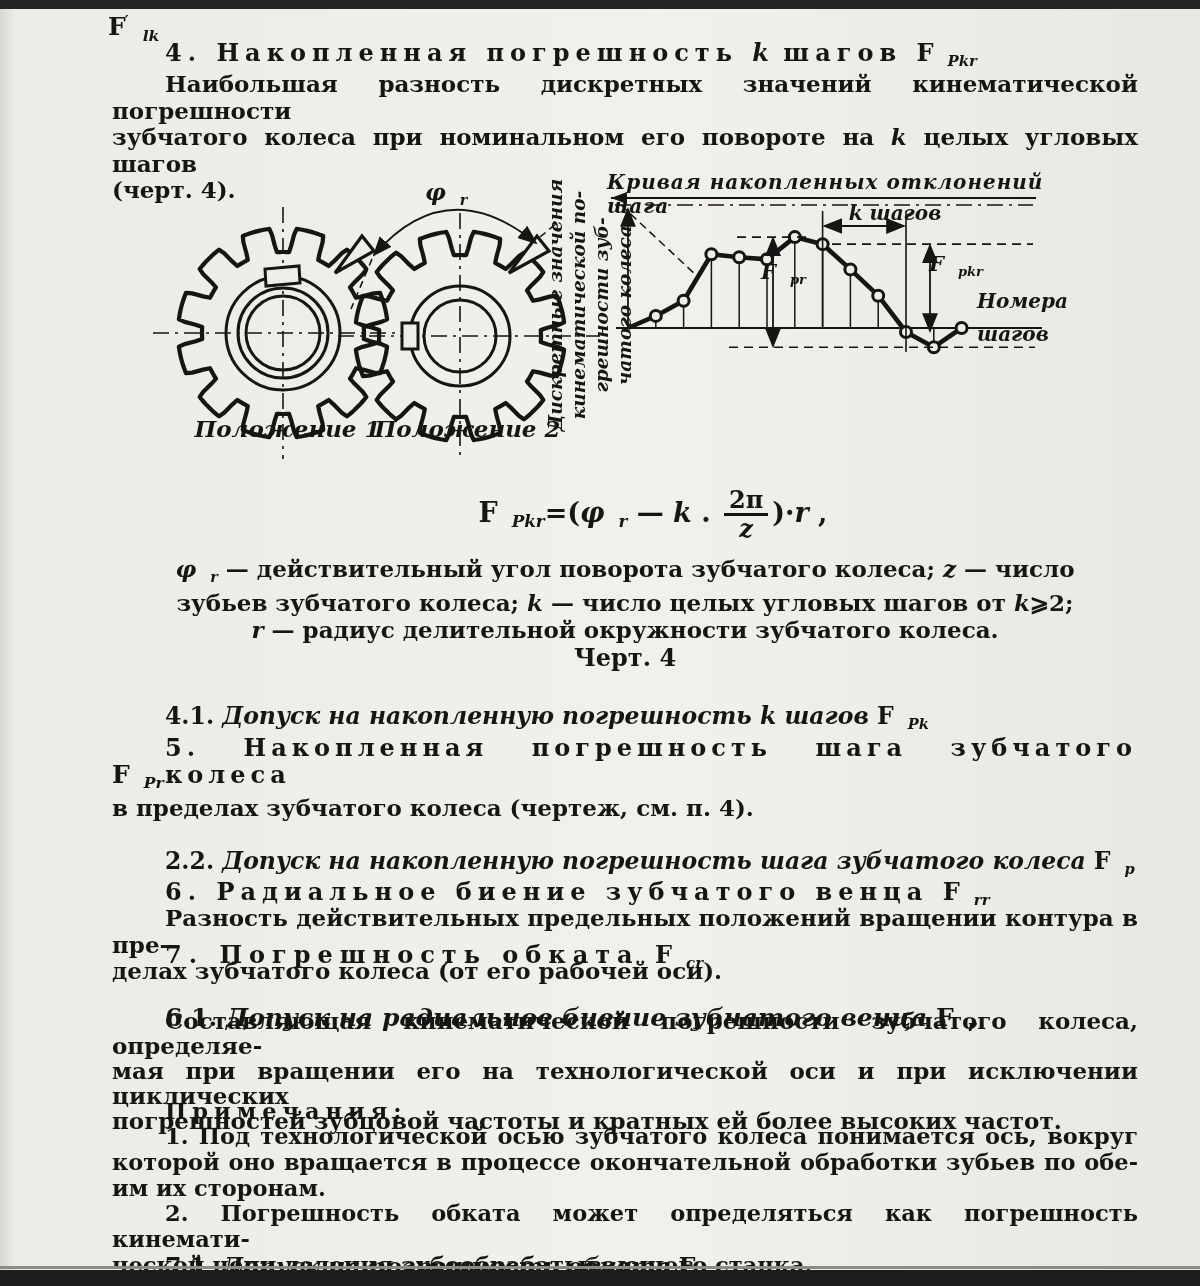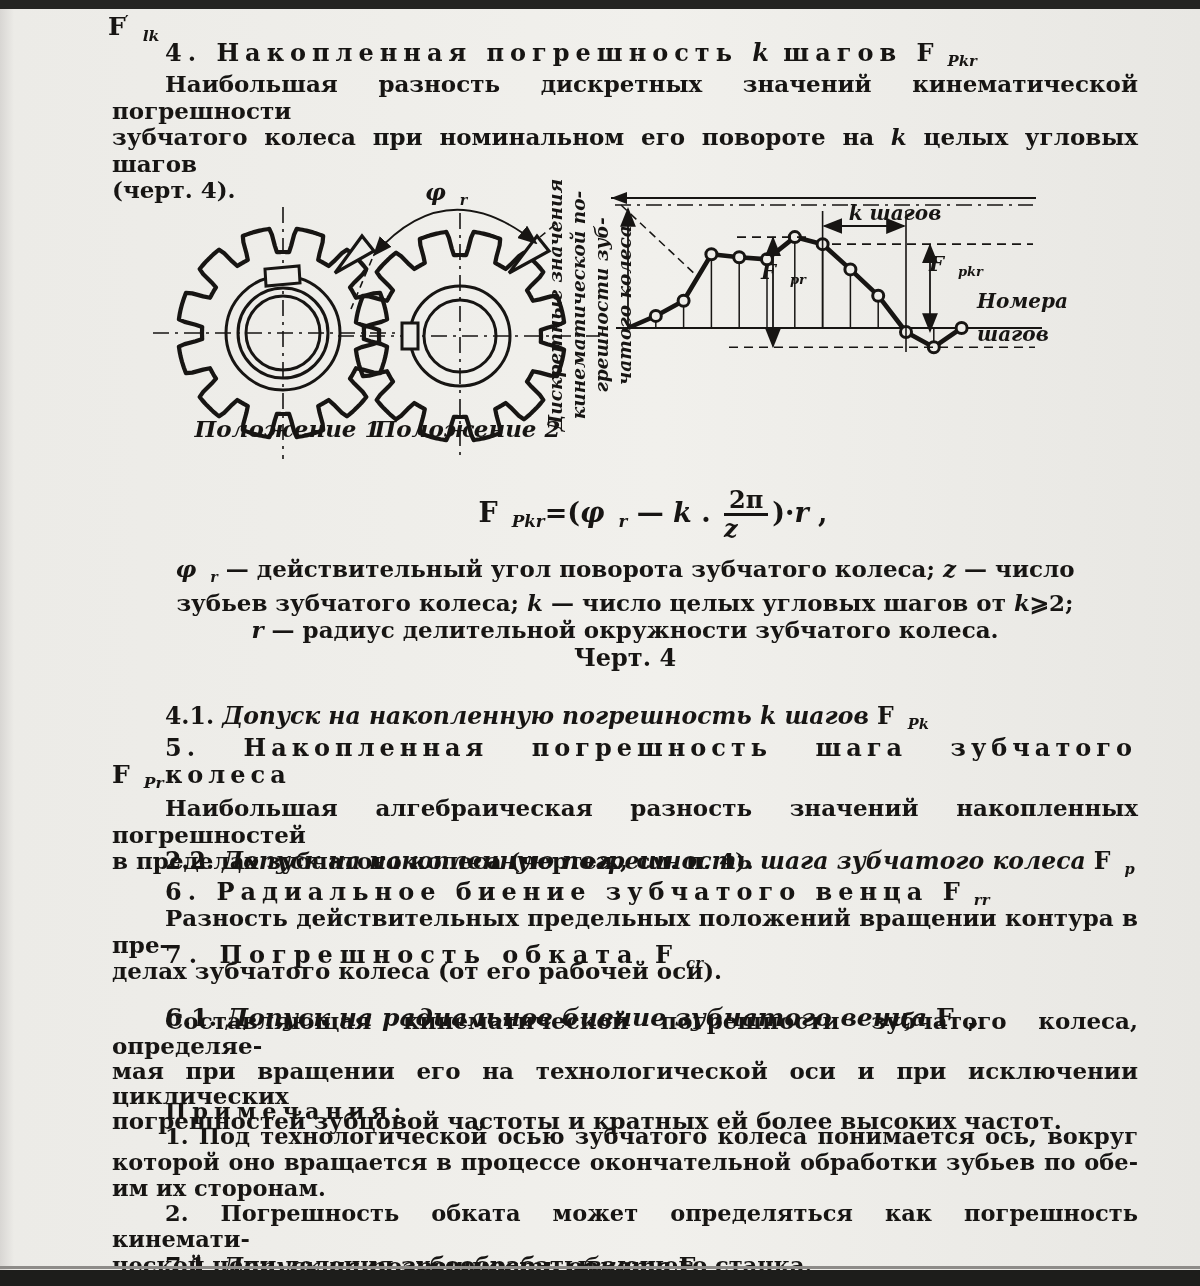--- a/index.html
+++ b/index.html
@@ -13,21 +13,21 @@
   .j{text-align:justify;text-align-last:justify}
   .ind{text-indent:53px}
   .ce{text-align:center}
   .sp{letter-spacing:7px}
   .sp6{letter-spacing:6px}
   .sp5{letter-spacing:5px}
   .note{font-weight:700;font-size:22.5px;line-height:26px}
   sub.s{font-size:62%;font-style:italic;letter-spacing:0;vertical-align:-0.35em;margin-left:14px;font-weight:700}
   sup.pr{font-size:60%;letter-spacing:0;margin-left:-1px}
   .hand{font-style:italic;font-weight:700;color:#171513}
-  .frac{display:inline-flex;flex-direction:column;vertical-align:middle;text-align:left;margin:0 4px}
+  .frac{display:inline-flex;flex-direction:column;vertical-align:middle;text-align:center;margin:0 4px}
   .ft{border-bottom:3px solid #171513;padding:0 5px;font-size:24px;line-height:27px;font-weight:700}
   .fb{font-size:24px;line-height:26px;font-weight:700}
   .band-top{left:0;top:0;width:1200px;height:9px;background:#242422}
   .band-bot-line{left:0;top:1266px;width:1200px;height:3px;background:#8d8b88}
   .band-bot{left:0;top:1270px;width:1200px;height:16px;background:#1d1d1b}
 </style>
 </head>
 <body>
 
 <div class="abs band-top"></div>
@@ -108,20 +108,21 @@
         <line x1="811" y1="46" x2="811" y2="187" stroke-width="1.6"></line>
         <line x1="729.6" y1="61" x2="809" y2="61" stroke-width="1.8" marker-start="url(#arr)" marker-end="url(#arr)"></line>
         <line x1="642" y1="72.10000000000001" x2="716" y2="72.10000000000001" stroke-width="1.6" stroke-dasharray="9 6"></line>
         <line x1="634" y1="182.19" x2="940" y2="182.19" stroke-width="1.6" stroke-dasharray="9 6"></line>
         <line x1="678" y1="73.10000000000001" x2="678" y2="181.19" stroke-width="1.8" marker-start="url(#arr)" marker-end="url(#arr)"></line>
         <line x1="737" y1="79.17" x2="938" y2="79.17" stroke-width="1.6" stroke-dasharray="9 6"></line>
         <line x1="835" y1="80.17" x2="835" y2="166.04" stroke-width="1.8" marker-start="url(#arr)" marker-end="url(#arr)"></line>
       </g>
   </svg>
 
+  <div class="abs hand" style="left:512px;top:5px;width:440px;font-size:20px;letter-spacing:1px">Кривая накопленных отклонений шага</div>
   <div class="abs hand ce" style="left:700px;top:36px;width:200px;font-size:20px">k шагов</div>
   <div class="abs hand" style="left:666px;top:94px;font-size:21px">
     <span>F</span><sub class="s">pr</sub>
   </div>
   <div class="abs hand" style="left:834px;top:86px;font-size:21px">
     <span>F</span><sub class="s">pkr</sub>
   </div>
   <div class="abs hand" style="left:882px;top:124px;font-size:20px;line-height:24px">
     <div>Номера</div>
     <div style="margin-top:9px">шагов</div>
@@ -161,21 +162,20 @@
 </div>
 
 <div class="abs ln j sp5" style="left:165px;top:735px;width:972px;font-size:24px">
   <span>5.</span> <span>Накопленная погрешность шага зубчатого колеса</span>
 </div>
 <div class="abs ln" style="left:112px;top:762px;font-size:25px">
   <span>F</span><sub class="s">Pr</sub>
 </div>
 
 <div class="abs ln" style="left:112px;top:795px;width:1026px">
-  <div class="j ind">Наибольшая алгебраическая разность значений накопленных погрешностей</div>
   <div>в пределах зубчатого колеса (чертеж, см. п. 4).</div>
 </div>
 
 <div class="abs ln" style="left:165px;top:848px;font-size:23.5px">
   <span>2.2.</span> <i>Допуск на накопленную погрешность шага зубчатого колеса </i><span>F</span><sub class="s">p</sub>
 </div>
 
 <div class="abs ln" style="left:165px;top:879px;font-size:24px">
   <span class="sp6"><span>6.</span> <span>Радиальное биение зубчатого венца </span></span><span>F</span><sub class="s">rr</sub>
 </div>

